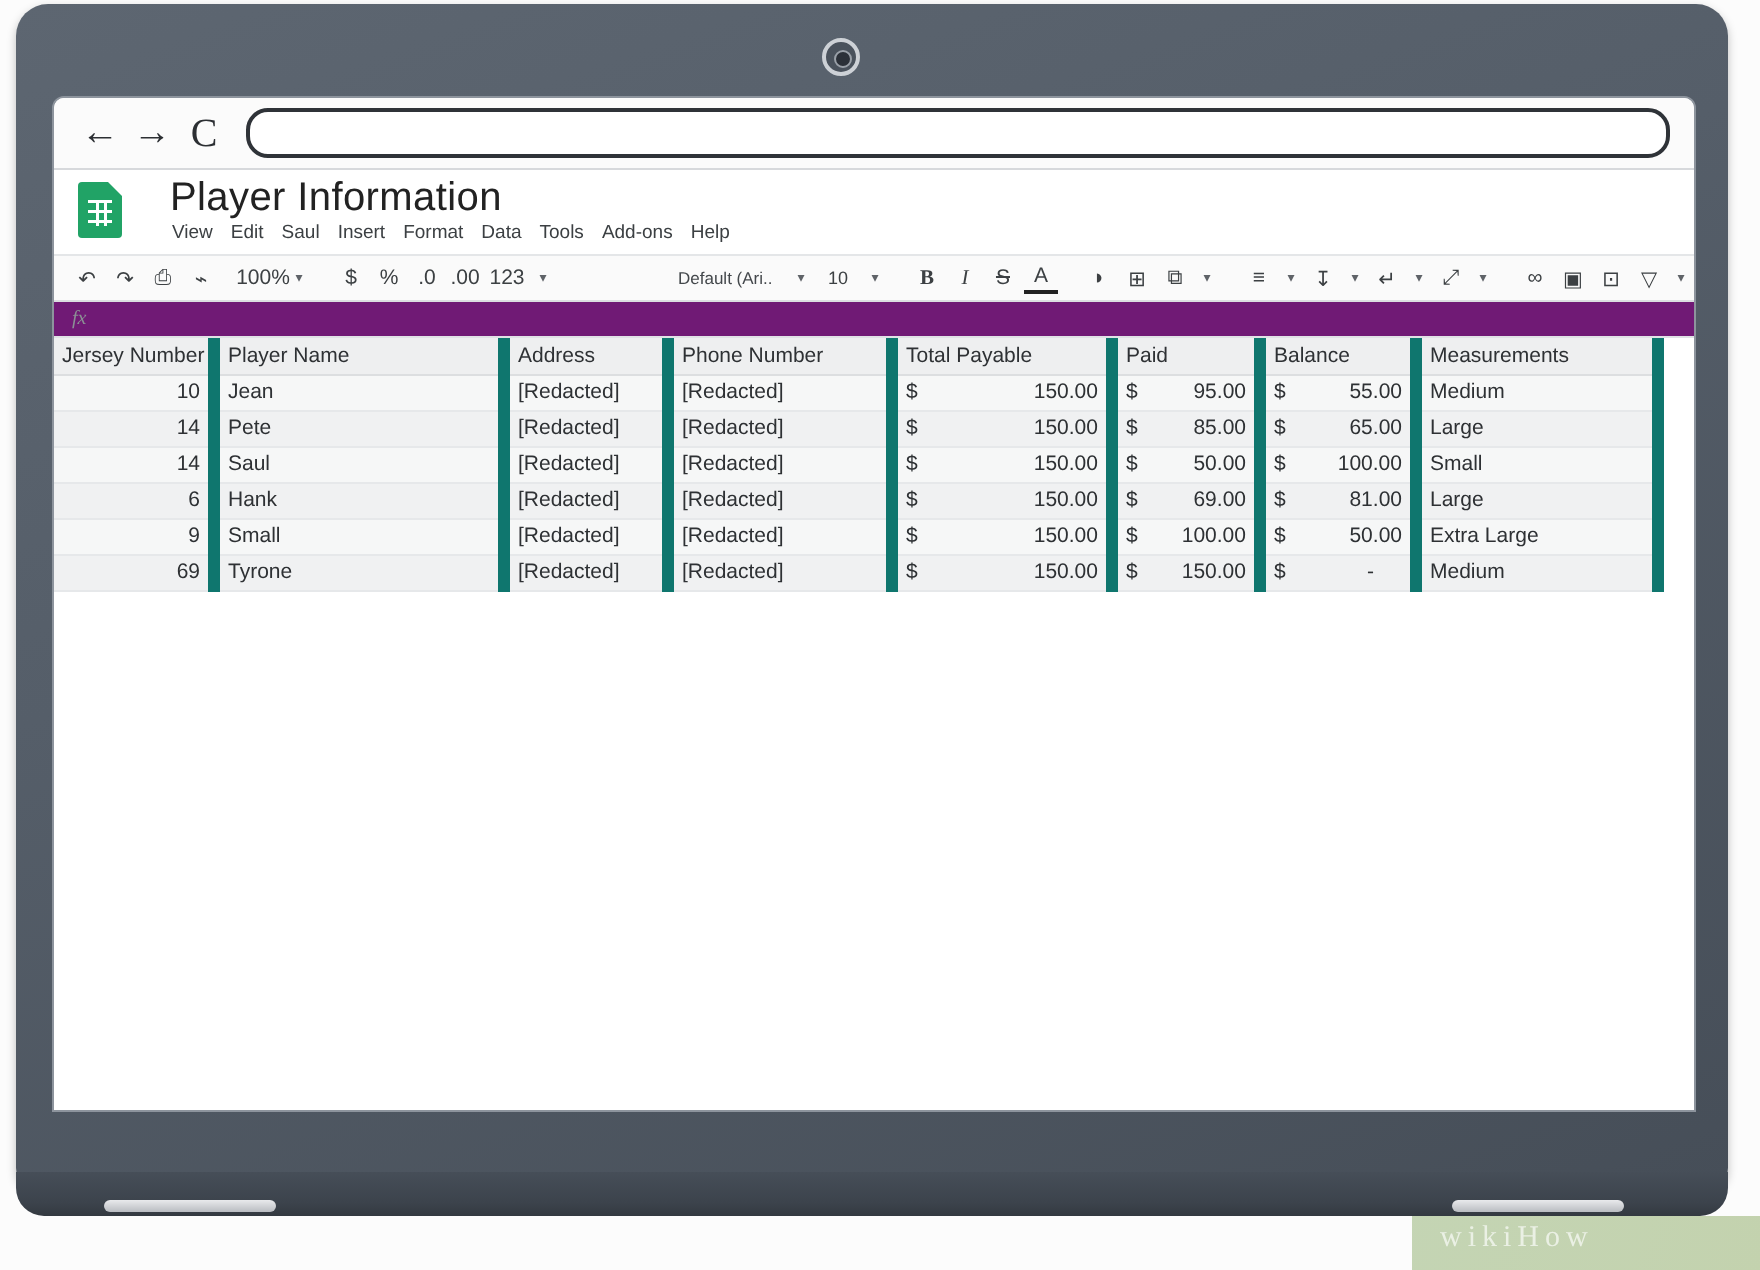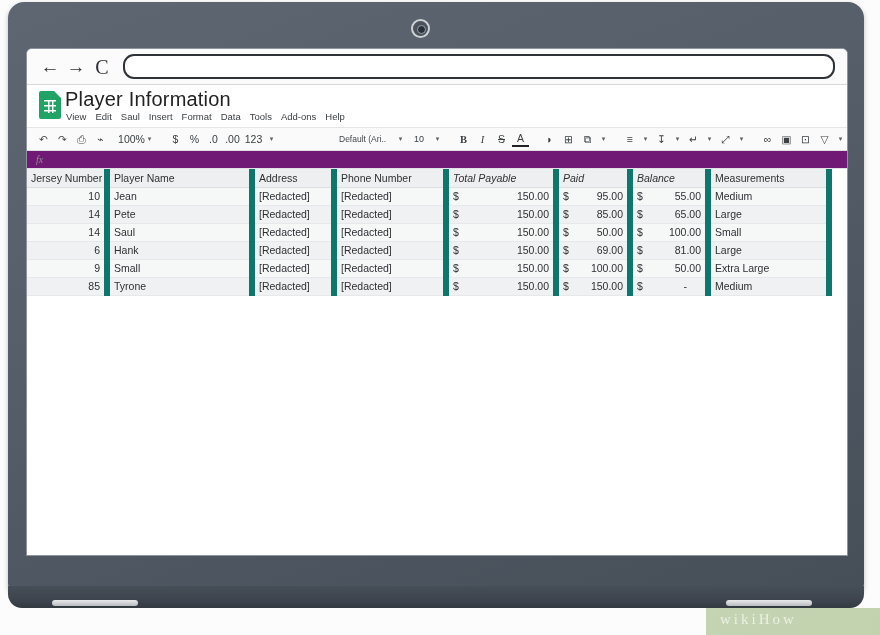--- a/index.html
+++ b/index.html
@@ -117,21 +117,21 @@
     border: 2px solid #2f3338;
     border-radius: 11px;
     background: #fff;
   }
 
   
   .sheets-head {
     position: relative;
     height: 42px;
     background: #fff;
-    padding: 3px 0 0 8px;
+    padding: 3px 0 0 28px;
     box-sizing: border-box;
   }
   .sheets-logo {
     position: absolute;
     left: 12px; top: 6px;
     width: 22px; height: 28px;
     background: #21a366;
     border-radius: 2px;
   }
   .sheets-logo::before {
@@ -262,21 +262,21 @@
   .c-jersey { width: 80px; text-align: right; }
   .c-name   { width: 145px; }
   .c-addr   { width: 82px; }
   .c-phone  { width: 112px; }
   .c-total  { width: 110px; }
   .c-paid   { width: 74px; }
   .c-bal    { width: 78px; }
   .c-meas   { width: 121px; }
 
   thead .c-jersey { text-align: left; padding-left: 0; }
-  thead .c-total, thead .c-paid, thead .c-bal { text-align: left; font-style: italic; }
+  thead .c-total, thead .c-paid, thead .c-bal { text-align: left; }
 
   .money {
     display: flex;
     justify-content: space-between;
     align-items: center;
   }
   .money .sym { padding-right: 2px; }
   .money .amt { }
   .money.dash .amt { padding-right: 14px; }
 </style>
@@ -500,21 +500,21 @@
             </td>
             <td class="c-bal">
               <span class="money">
                   <span class="sym">$</span>
                   <span class="amt">50.00</span>
                 </span>
             </td>
             <td class="c-meas">Extra Large</td>
           </tr>
           <tr>
-            <td class="c-jersey">85</td>
+            <td class="c-jersey">69</td>
             <td class="c-name">Tyrone</td>
             <td class="c-addr">[Redacted]</td>
             <td class="c-phone">[Redacted]</td>
             <td class="c-total">
               <span class="money">
                   <span class="sym">$</span>
                   <span class="amt">150.00</span>
                 </span>
             </td>
             <td class="c-paid">

